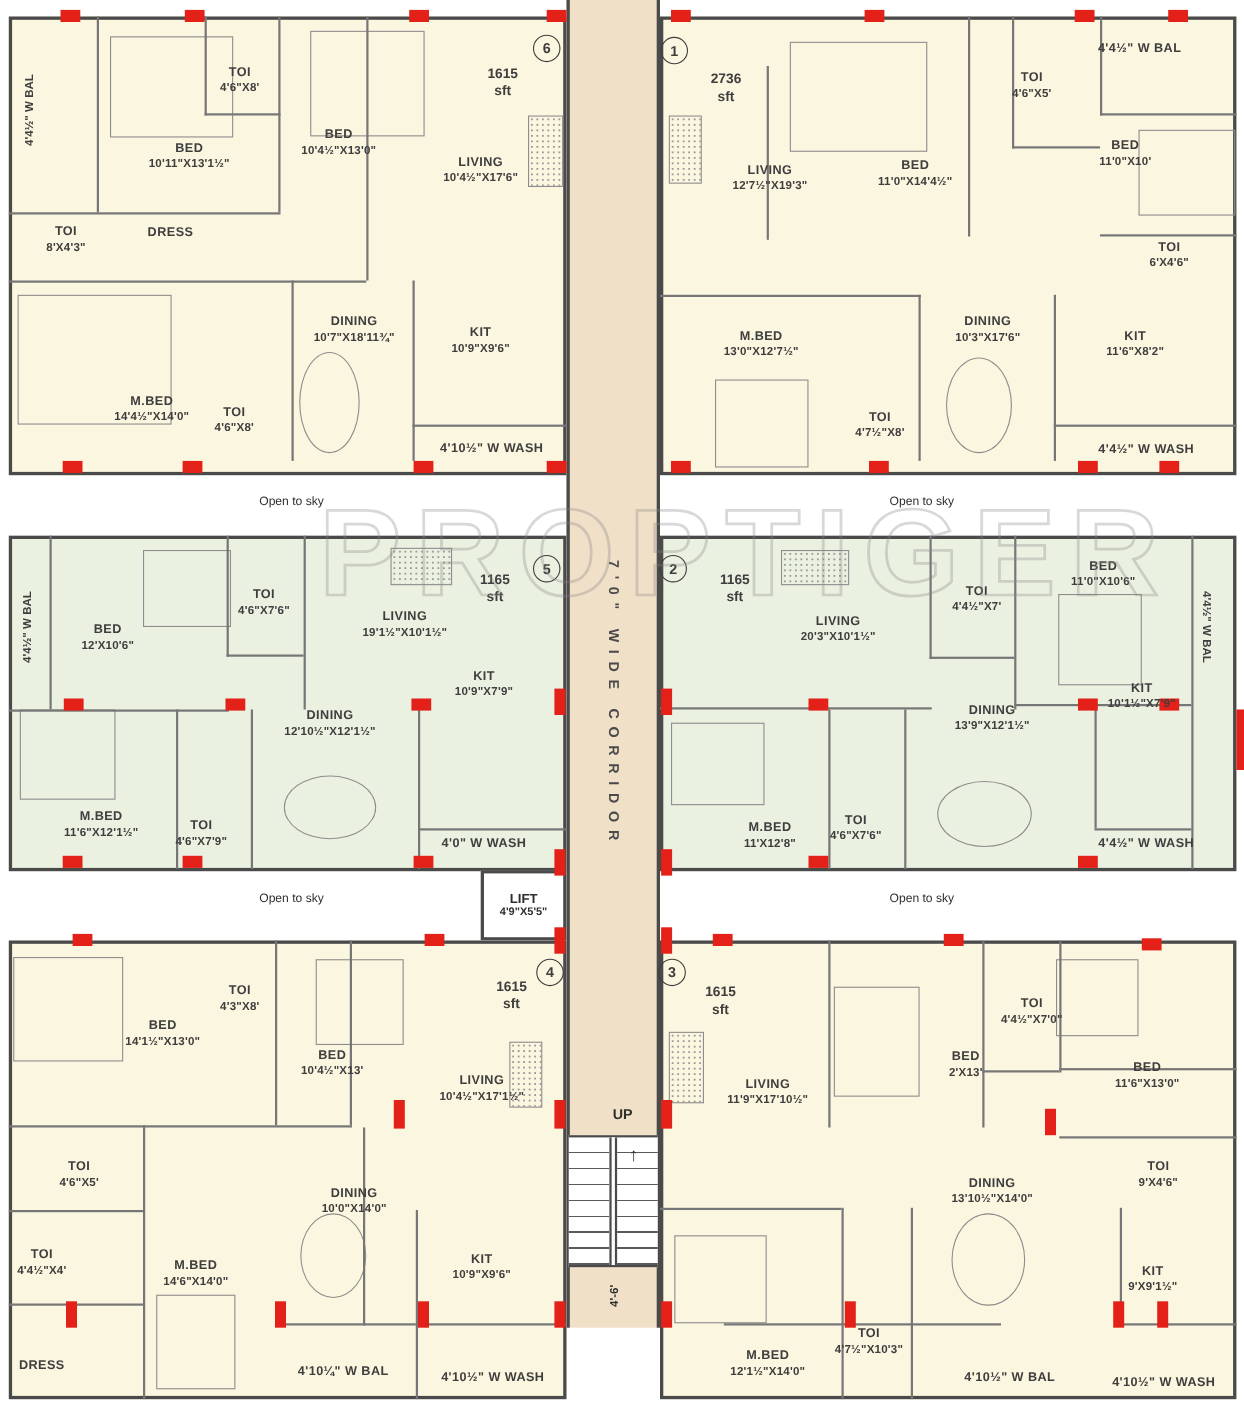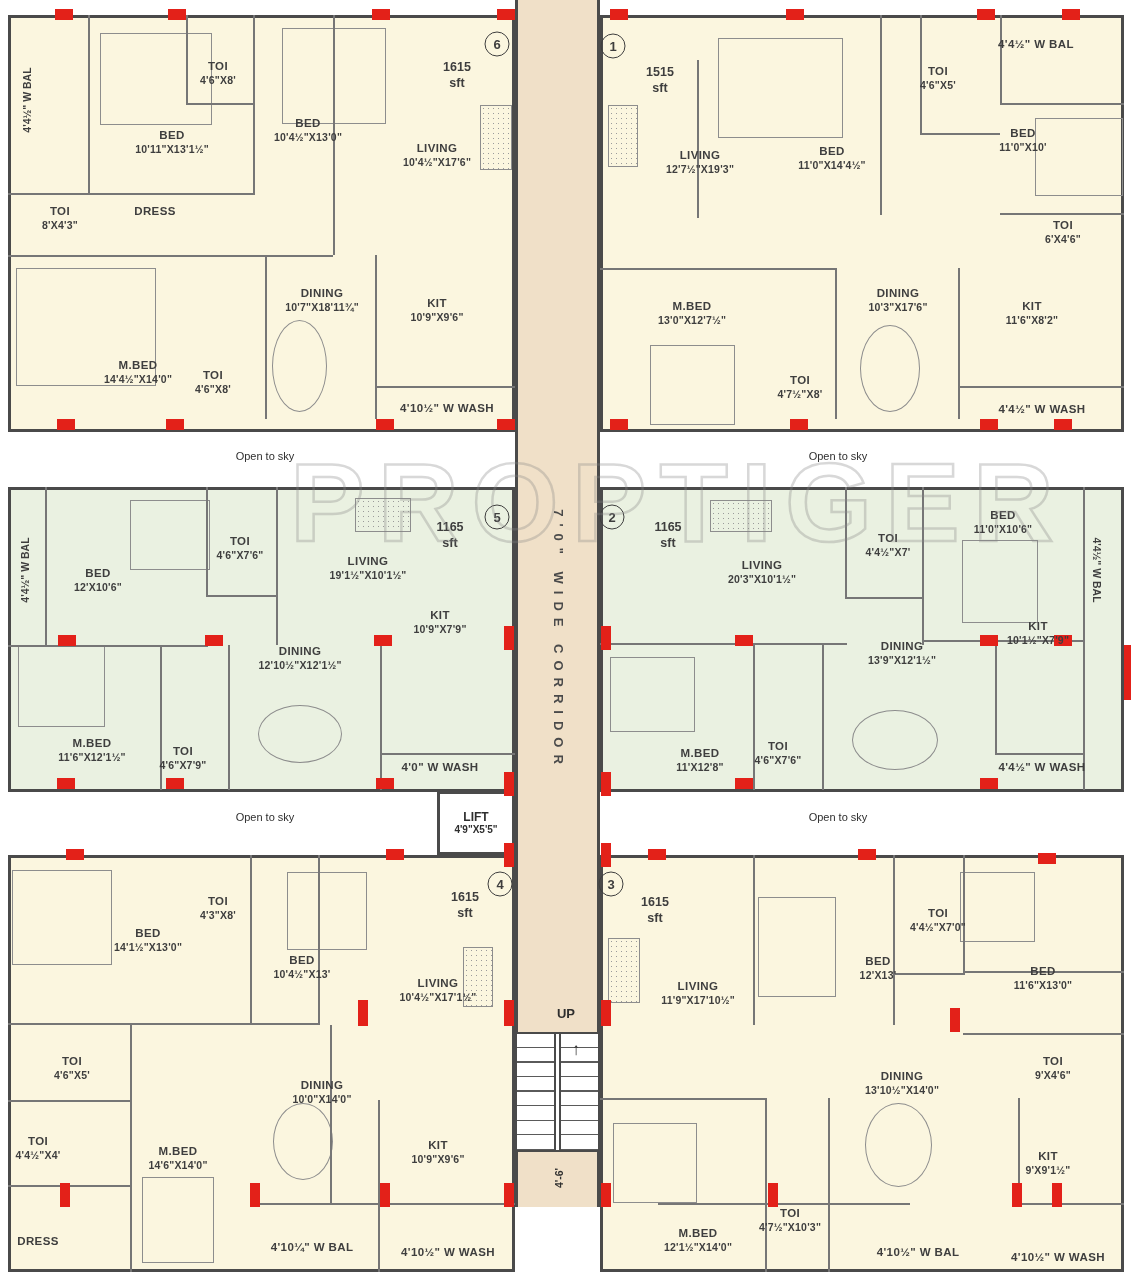--- a/index.html
+++ b/index.html
@@ -302,21 +302,21 @@
     </div>
     <div class="room-label" style="left: 437px; top: 310px;">
       <div class="room-name">KIT</div>
       <div class="room-dims">10'9"X9'6"</div>
     </div>
     <div class="room-label" style="left: 447px; top: 409px;">
       <div class="room-name">4'10½" W WASH</div>
     </div>
     <div class="side-label" style="left: 27px; top: 100px; transform: translate(-50%, -50%) rotate(-90deg);">4'4½" W BAL</div>
     <div class="badge" style="left: 613px; top: 46px;">1</div>
-    <div class="area-label" style="left: 660px; top: 80px;">1515
+    <div class="area-label" style="left: 660px; top: 80px;">2736
 sft</div>
     <div class="room-label" style="left: 700px; top: 162px;">
       <div class="room-name">LIVING</div>
       <div class="room-dims">12'7½"X19'3"</div>
     </div>
     <div class="room-label" style="left: 832px; top: 158px;">
       <div class="room-name">BED</div>
       <div class="room-dims">11'0"X14'4½"</div>
     </div>
     <div class="room-label" style="left: 938px; top: 78px;">
@@ -473,21 +473,21 @@
     </div>
     <div class="badge" style="left: 611px; top: 884px;">3</div>
     <div class="area-label" style="left: 655px; top: 910px;">1615
 sft</div>
     <div class="room-label" style="left: 698px; top: 993px;">
       <div class="room-name">LIVING</div>
       <div class="room-dims">11'9"X17'10½"</div>
     </div>
     <div class="room-label" style="left: 878px; top: 968px;">
       <div class="room-name">BED</div>
-      <div class="room-dims">12'X13'</div>
+      <div class="room-dims">2'X13'</div>
     </div>
     <div class="room-label" style="left: 938px; top: 920px;">
       <div class="room-name">TOI</div>
       <div class="room-dims">4'4½"X7'0"</div>
     </div>
     <div class="room-label" style="left: 1043px; top: 978px;">
       <div class="room-name">BED</div>
       <div class="room-dims">11'6"X13'0"</div>
     </div>
     <div class="room-label" style="left: 1053px; top: 1068px;">

